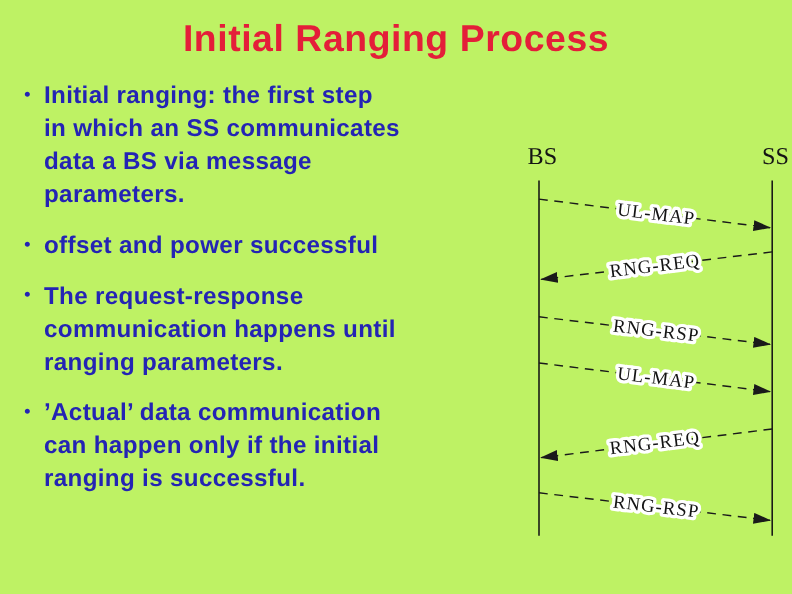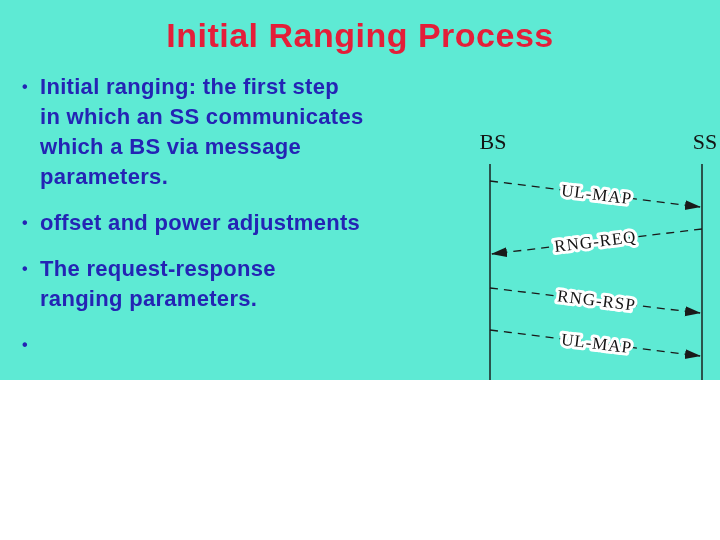--- a/index.html
+++ b/index.html
@@ -3,22 +3,22 @@
 <meta charset="utf-8">
 <style>
   html, body {
     margin: 0;
     padding: 0;
     background: #ffffff;
   }
   .slide {
     position: relative;
     width: 720px;
-    height: 380px;
-    background: #5eead4;
+    height: 540px;
+    background: #bef264;
     overflow: hidden;
     font-family: "Liberation Sans", sans-serif;
     text-decoration: underline;
   }
   .title {
     position: absolute;
     top: 16px;
     left: 0;
     width: 720px;
     margin: 0;
@@ -92,42 +92,48 @@
 
   <h1 class="title">Initial Ranging Process</h1>
 
   <div class="bullets">
 
     <div class="bullet">
       <span class="marker">•</span>
       <div class="bullet-text">
         <div class="line">Initial ranging: the first step</div>
         <div class="line">in which an SS communicates</div>
-        <div class="line">which a BS via message</div>
+        <div class="line">data a BS via message</div>
         <div class="line">parameters.</div>
       </div>
     </div>
 
     <div class="bullet">
       <span class="marker">•</span>
       <div class="bullet-text">
-        <div class="line">offset and power adjustments</div>
+        <div class="line">offset and power successful</div>
       </div>
     </div>
 
     <div class="bullet">
       <span class="marker">•</span>
       <div class="bullet-text">
         <div class="line">The request-response</div>
+        <div class="line">communication happens until</div>
         <div class="line">ranging parameters.</div>
       </div>
     </div>
 
     <div class="bullet">
       <span class="marker">•</span>
+      <div class="bullet-text">
+        <div class="line">’Actual’ data communication</div>
+        <div class="line">can happen only if the initial</div>
+        <div class="line">ranging is successful.</div>
+      </div>
     </div>
 
   </div>
 
   <svg class="diagram" width="280" height="400" viewBox="440 110 280 400">
     <defs>
       <marker id="arrow" markerUnits="userSpaceOnUse" markerWidth="17" markerHeight="12" refX="15" refY="5" orient="auto">
         <path d="M0,0 L16,5 L0,10 Z" fill="#1a1a1a"></path>
       </marker>
     </defs>

